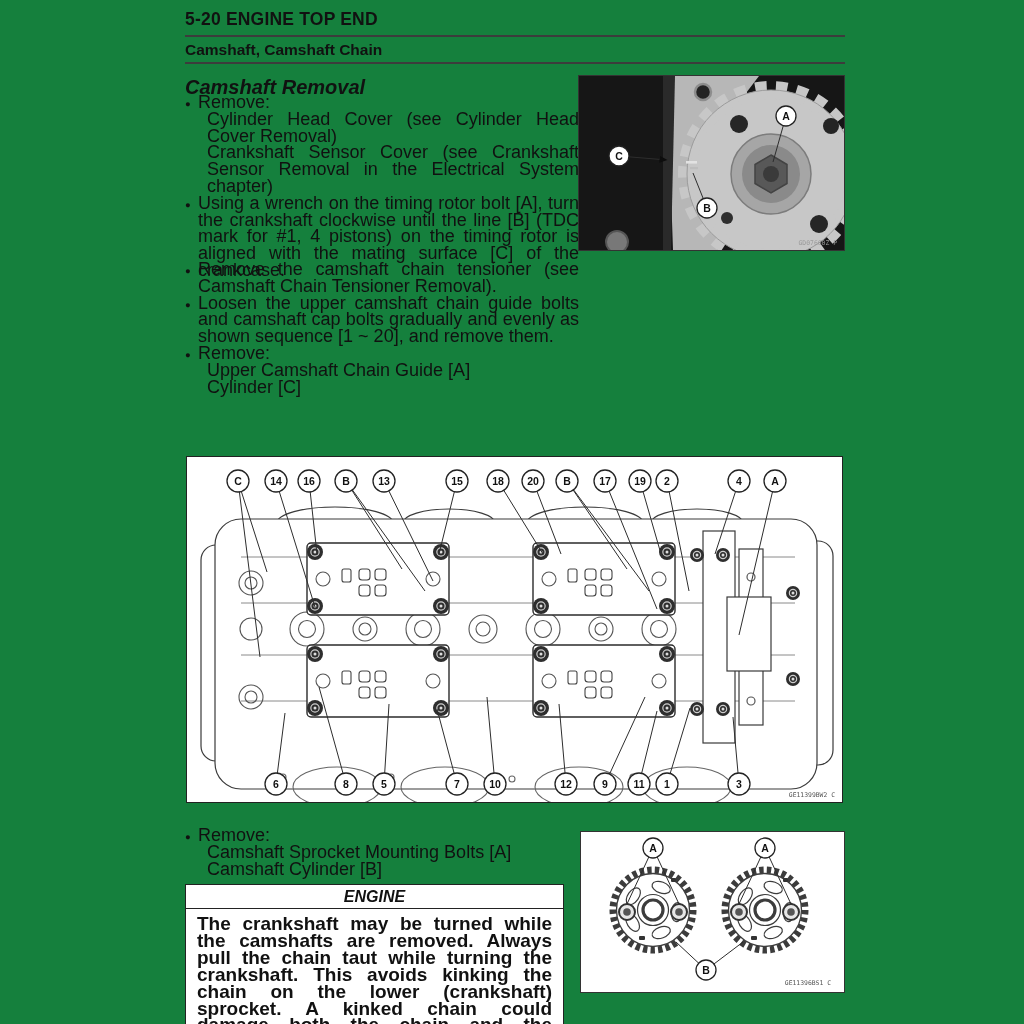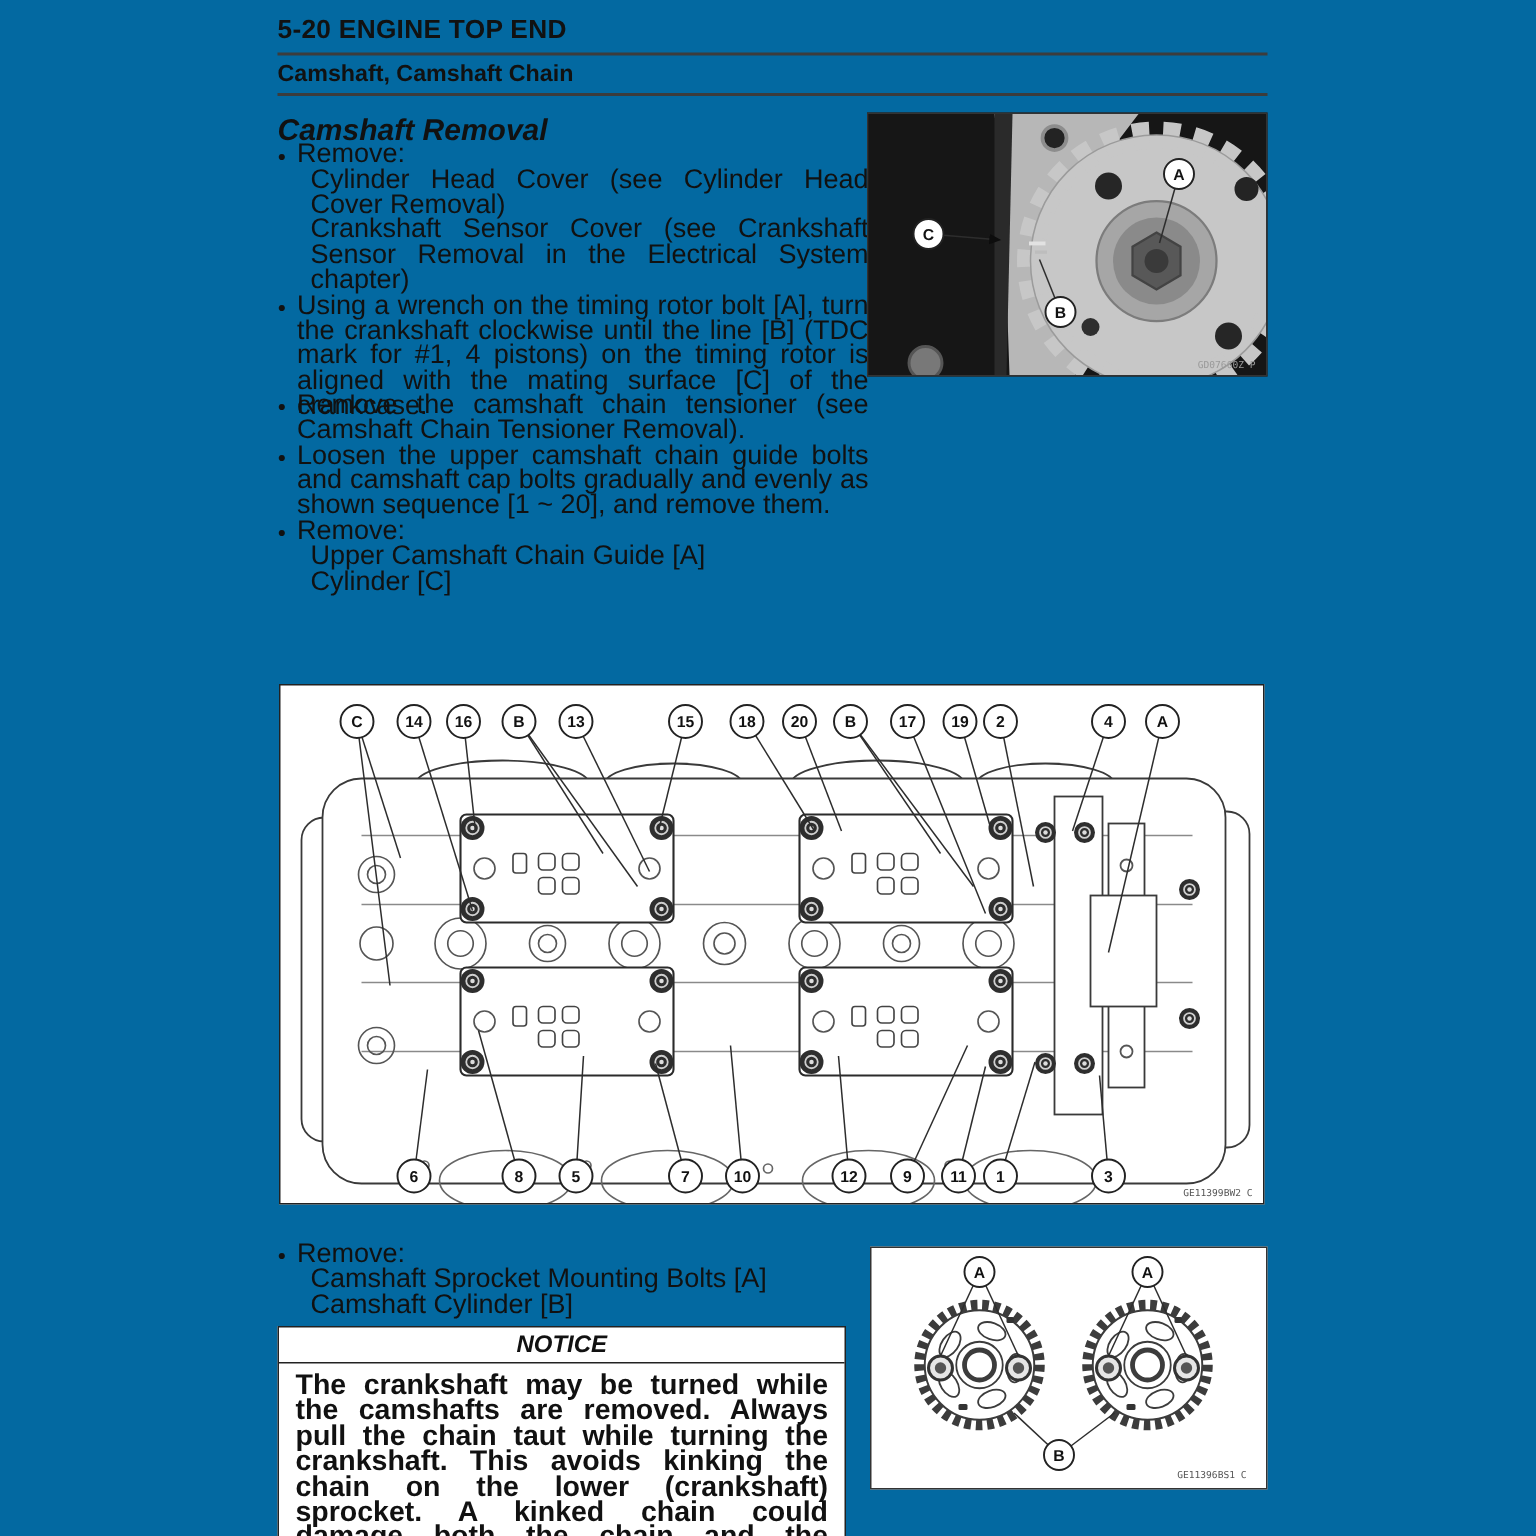--- a/index.html
+++ b/index.html
@@ -1,16 +1,16 @@
 <!DOCTYPE html>
 <html><head>
 <meta charset="utf-8">
 <style>
   html,body{margin:0;padding:0;background:#e8e8e8;}
-  #page{position:relative;width:1024px;height:1024px;background:#0369a1;
+  #page{position:relative;width:1024px;height:1024px;background:#15803d;
         font-family:"Liberation Sans", sans-serif;color:#111;overflow:hidden;}
   .abs{position:absolute;}
   .h1{left:185px;top:9px;font-size:17.5px;font-weight:bold;letter-spacing:.2px;}
   .rule{left:185px;width:660px;height:2px;background:#3c3c3c;}
   .r1{top:35px;}
   .r2{top:62px;}
   .h2{left:185px;top:41px;font-size:15.5px;font-weight:bold;}
   .h3{left:185px;top:76px;font-size:20px;font-weight:bold;font-style:italic;}
   .tblock{left:185px;width:394px;font-size:18px;line-height:16.8px;}
   .li{position:relative;padding-left:13px;text-align:justify;}
@@ -408,21 +408,21 @@
 
   <div class="abs tblock" style="top:827px">
       <div class="li bullet"><span class="marker"></span><span>Remove:</span></div>
 
       <div class="li sub"><span>Camshaft Sprocket Mounting Bolts [A]</span></div>
 
       <div class="li sub"><span>Camshaft Cylinder [B]</span></div>
   </div>
 
   <div class="abs" id="noticeBox">
-    <div id="noticeTitle">NOTICE</div>
+    <div id="noticeTitle">ENGINE</div>
     <div id="noticeBody">The crankshaft may be turned while the camshafts are removed. Always pull the chain taut while turning the crankshaft. This avoids kinking the chain on the lower (crankshaft) sprocket. A kinked chain could damage both the chain and the sprocket.</div>
   </div>
 
   <div class="abs" id="sprocketFig">
     <svg width="263" height="160" viewBox="0 0 263 160">
       <g id="sprockets">
           <g transform="translate(72,78)">
             <circle cx="0" cy="0" r="40" fill="none" stroke="#3c3c3c" stroke-width="7" stroke-dasharray="4.4,3.2"></circle>
             <circle cx="0" cy="0" r="36.5" fill="#fff" stroke="#3c3c3c" stroke-width="1.3"></circle>
             <ellipse cx="0" cy="-24" rx="9.5" ry="5.5" fill="#fff" stroke="#3c3c3c" stroke-width="1.2" transform="rotate(20)"></ellipse>

